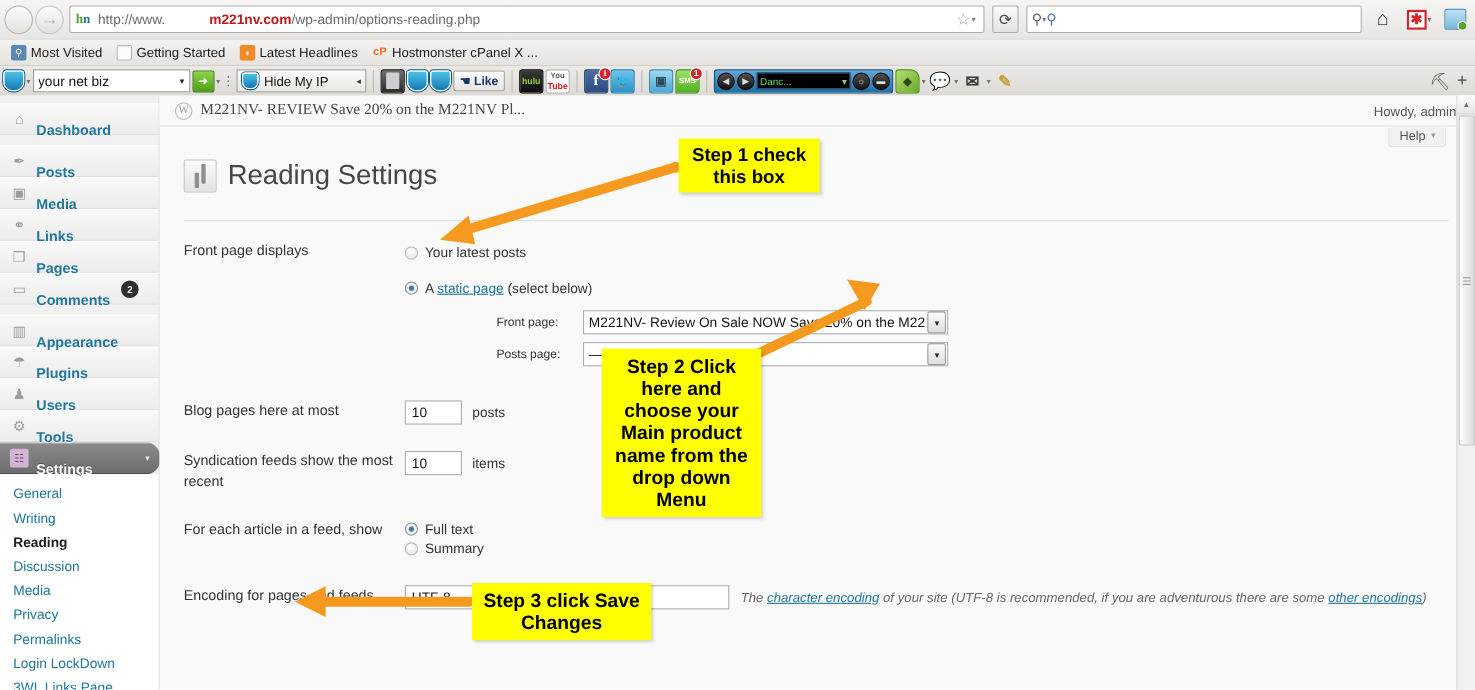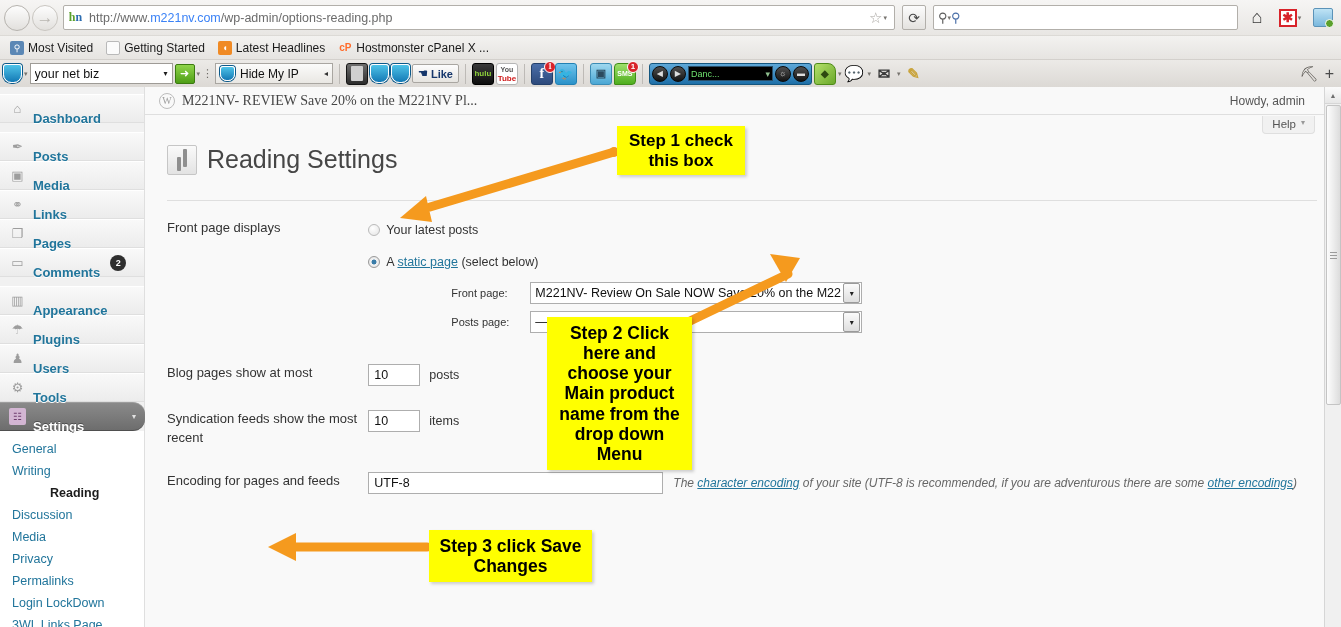--- a/index.html
+++ b/index.html
@@ -37,21 +37,21 @@
   }
   .fav {
     width: 17px; height: 17px; margin-right: 5px; flex: 0 0 17px;
     display: flex; align-items: center; justify-content: center;
     font-size: 12px; font-weight: bold; font-family: "Liberation Serif", serif;
   }
   .urltext {
     flex: 1; font-size: 12.5px; color: #6b6b6b; white-space: nowrap;
     overflow: hidden; text-overflow: ellipsis;
   }
-  .urltext b { color: #3b82f6; font-weight: normal; }
+  .urltext b { color: #b91c1c; font-weight: bold; margin-left: 40px; }
   .star-ctl { display: flex; align-items: center; gap: 1px; padding: 0 4px; color: #8e8b86; }
   .star-glyph { font-size: 15px; color: #a9a6a1; }
   .caret-dn { font-size: 7px; color: #77746f; }
   .reload {
     width: 24px; height: 25px; margin-left: 2px;
     border: 1px solid #b2afaa; border-radius: 2px;
     background: linear-gradient(to bottom,#fcfcfc,#e4e2df);
     display: flex; align-items: center; justify-content: center;
     font-size: 14px; color: #4a4a4a;
   }
@@ -194,41 +194,41 @@
     border-top-color: #9d9d9d; border-bottom-color: #4f4f4f;
     border-radius: 0 12px 12px 0; margin-right: -1px;
   }
   .menu-item.current .mlbl { color: #fff; text-shadow: 0 -1px 0 #4d4d4d; }
   .menu-item.current .mico {
     background: #d8b9d8; border-radius: 2px; color: #6d3a6d; font-size: 10px;
   }
   .menu-item.current .mcaret { margin-left: auto; margin-right: 9px; font-size: 8px; color: #e2e2e2; }
   #submenu { background: #fff; padding: 7px 0 9px 0; }
   .sub-item { padding: 2px 0 2px 12px; font-size: 12.5px; color: #21759b; line-height: 18px; }
-  .sub-item.active { color: #1c1c1c; font-weight: bold; margin-left: 38px; }
+  .sub-item.active { color: #1c1c1c; font-weight: bold; }
 
   
   #wp-main { flex: 1; position: relative; min-width: 0; }
   #adminbar {
     height: 28px; background: #f9f9f9; border-bottom: 1px solid #dfdfdf;
     display: flex; align-items: center; padding: 0 12px 0 14px;
   }
   #adminbar .wplogo {
     width: 16px; height: 16px; border-radius: 50%; border: 1.5px solid #bcbcbc;
     color: #9e9e9e; font-size: 10px; font-family: "Liberation Serif", serif;
     display: flex; align-items: center; justify-content: center;
     margin-right: 7px; flex: 0 0 16px;
   }
   #adminbar .site-title {
     font-size: 14px; color: #464646; font-family: "Liberation Serif", serif;
     white-space: nowrap; overflow: hidden;
   }
   #adminbar .howdy {
     margin-left: auto; font-size: 12px; color: #555;
-    display: flex; align-items: center; gap: 20px; white-space: nowrap;
+    display: flex; align-items: center; gap: 1px; white-space: nowrap;
   }
   #adminbar .howdy .hc { font-size: 8px; color: #999; }
 
   #help-tab {
     position: absolute; right: 26px; top: 29px;
     background: #f1f1f1; border: 1px solid #dfdfdf; border-top: none;
     border-radius: 0 0 4px 4px; padding: 2px 9px 3px 9px;
     font-size: 11.5px; color: #555; display: flex; align-items: flex-start; gap: 5px;
   }
   #help-tab .hc { font-size: 8px; color: #999; }
@@ -608,39 +608,52 @@
                   <span class="ss-select" id="posts-page-select">
                     <span class="val">— Select —</span>
                     <span class="drop">▾</span>
                   </span>
                 </div>
               </div>
             </td>
           </tr>
 
           <tr>
-            <th>Blog pages show at most</th>
+            <th>Blog pages here at most</th>
             <td>
               <div class="inline-row">
                 <span class="num-input">10</span>
                 <span class="unit">posts</span>
               </div>
             </td>
           </tr>
 
           <tr>
             <th style="width:205px">Syndication feeds show the most recent</th>
             <td>
               <div class="inline-row">
                 <span class="num-input">10</span>
                 <span class="unit">items</span>
               </div>
             </td>
           </tr>
 
+          <tr>
+            <th>For each article in a feed, show</th>
+            <td>
+              <div class="radio-line" style="height:18px">
+                <span class="radio sel"></span>
+                <span class="radio-lbl">Full text</span>
+              </div>
+              <div class="radio-line" style="height:18px">
+                <span class="radio"></span>
+                <span class="radio-lbl">Summary</span>
+              </div>
+            </td>
+          </tr>
 
           <tr>
             <th>Encoding for pages and feeds</th>
             <td>
               <div class="inline-row" style="gap:0">
                 <span class="text-input">UTF-8</span>
                 <span class="desc"><span>The </span><a href="#">character encoding</a><span> of your site (UTF-8 is recommended, if you are adventurous there are some </span><a href="#">other encodings</a><span>)</span></span>
               </div>
             </td>
           </tr>

